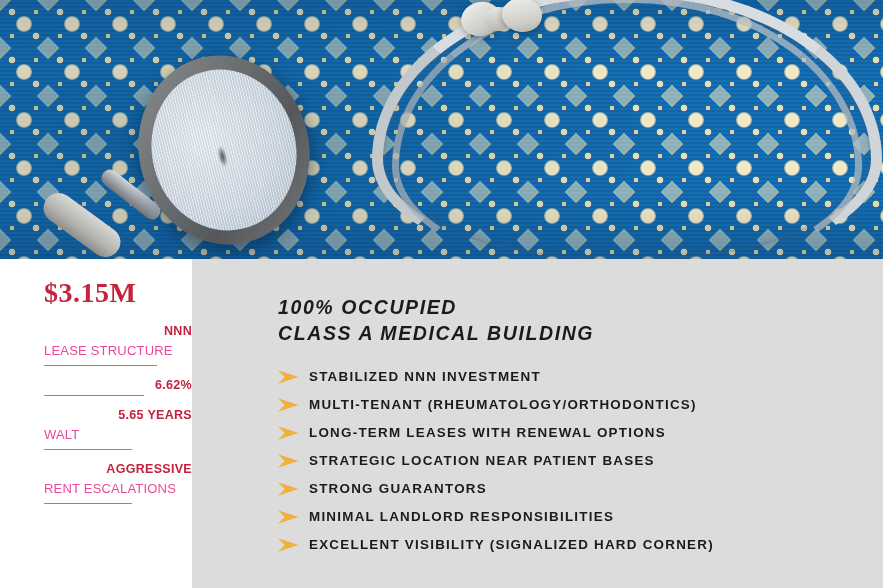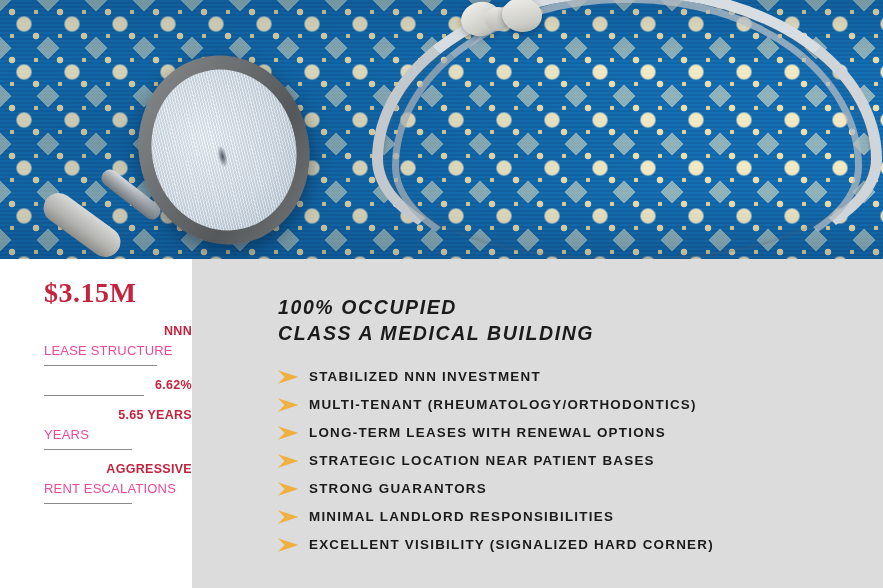--- a/index.html
+++ b/index.html
@@ -206,21 +206,21 @@
   </div>
 
 
   <div class="stat-block">
     <div class="stat-value">6.62%</div>
     <div class="stat-rule r-w3"></div>
   </div>
 
   <div class="stat-block">
     <div class="stat-value">5.65 YEARS</div>
-    <div class="stat-label"><span>YEARS</span><sup></sup></div>
+    <div class="stat-label"><span>WALT</span><sup></sup></div>
     <div class="stat-rule r-w4"></div>
   </div>
 
   <div class="stat-block">
     <div class="stat-value">AGGRESSIVE</div>
     <div class="stat-label"><span>RENT  ESCALATIONS</span><sup></sup></div>
     <div class="stat-rule r-w5"></div>
   </div>
 
 </div>

